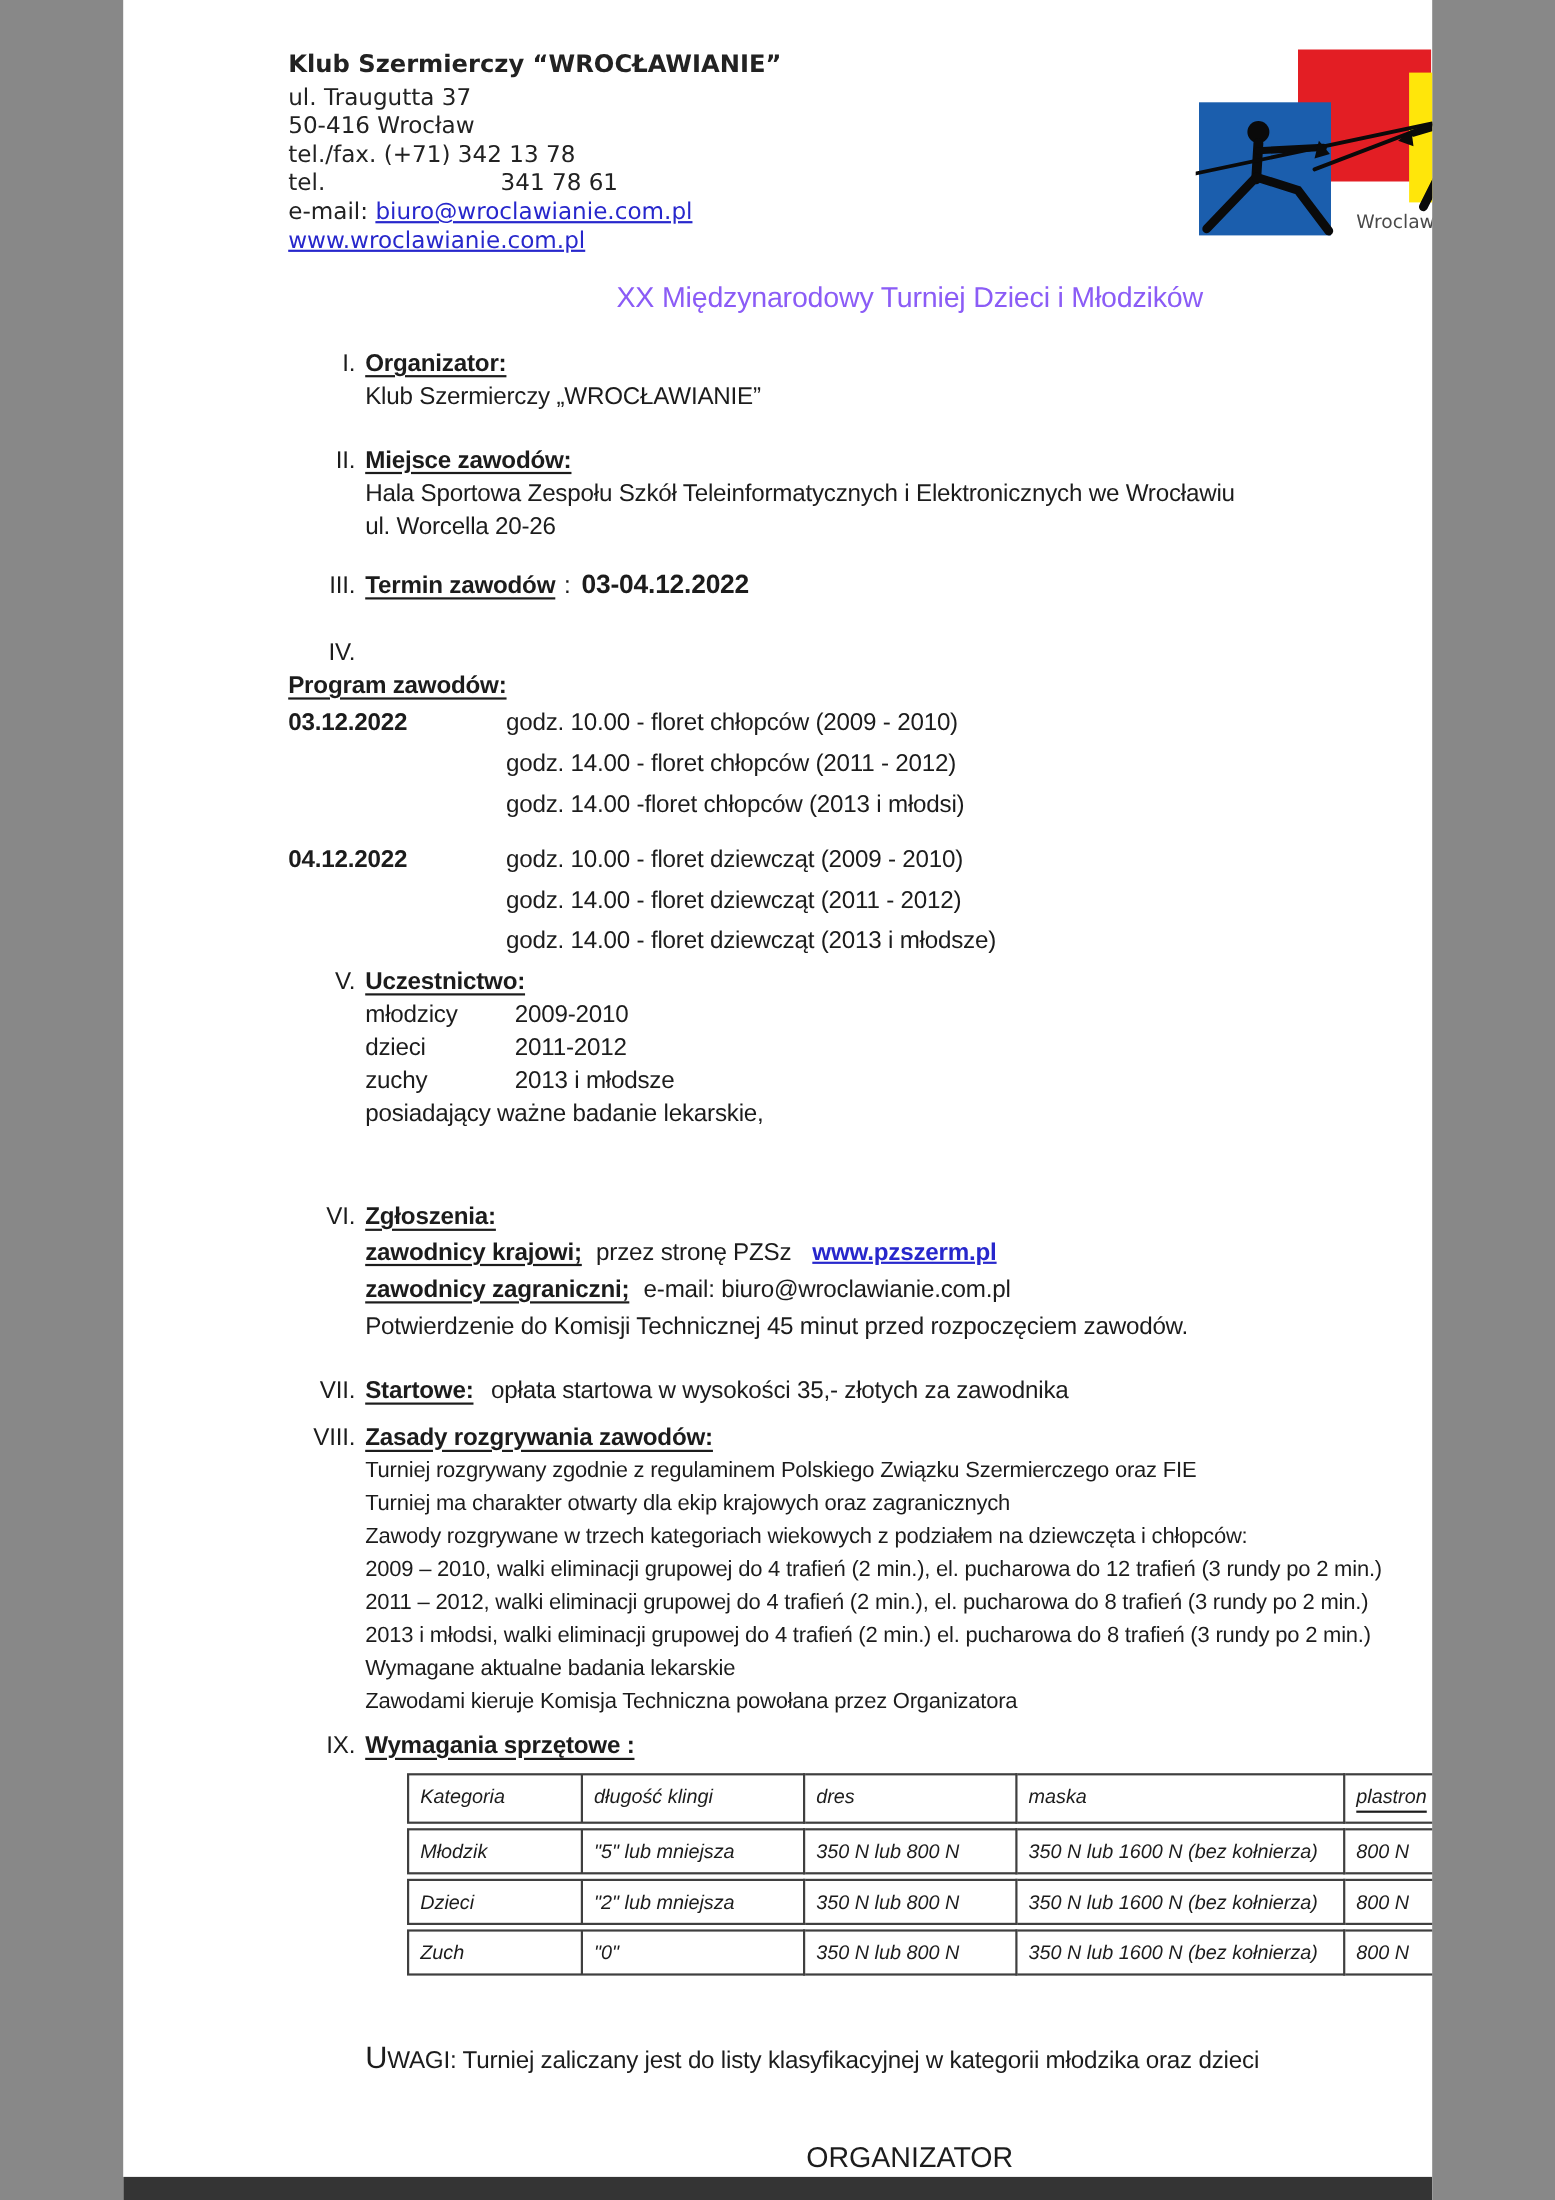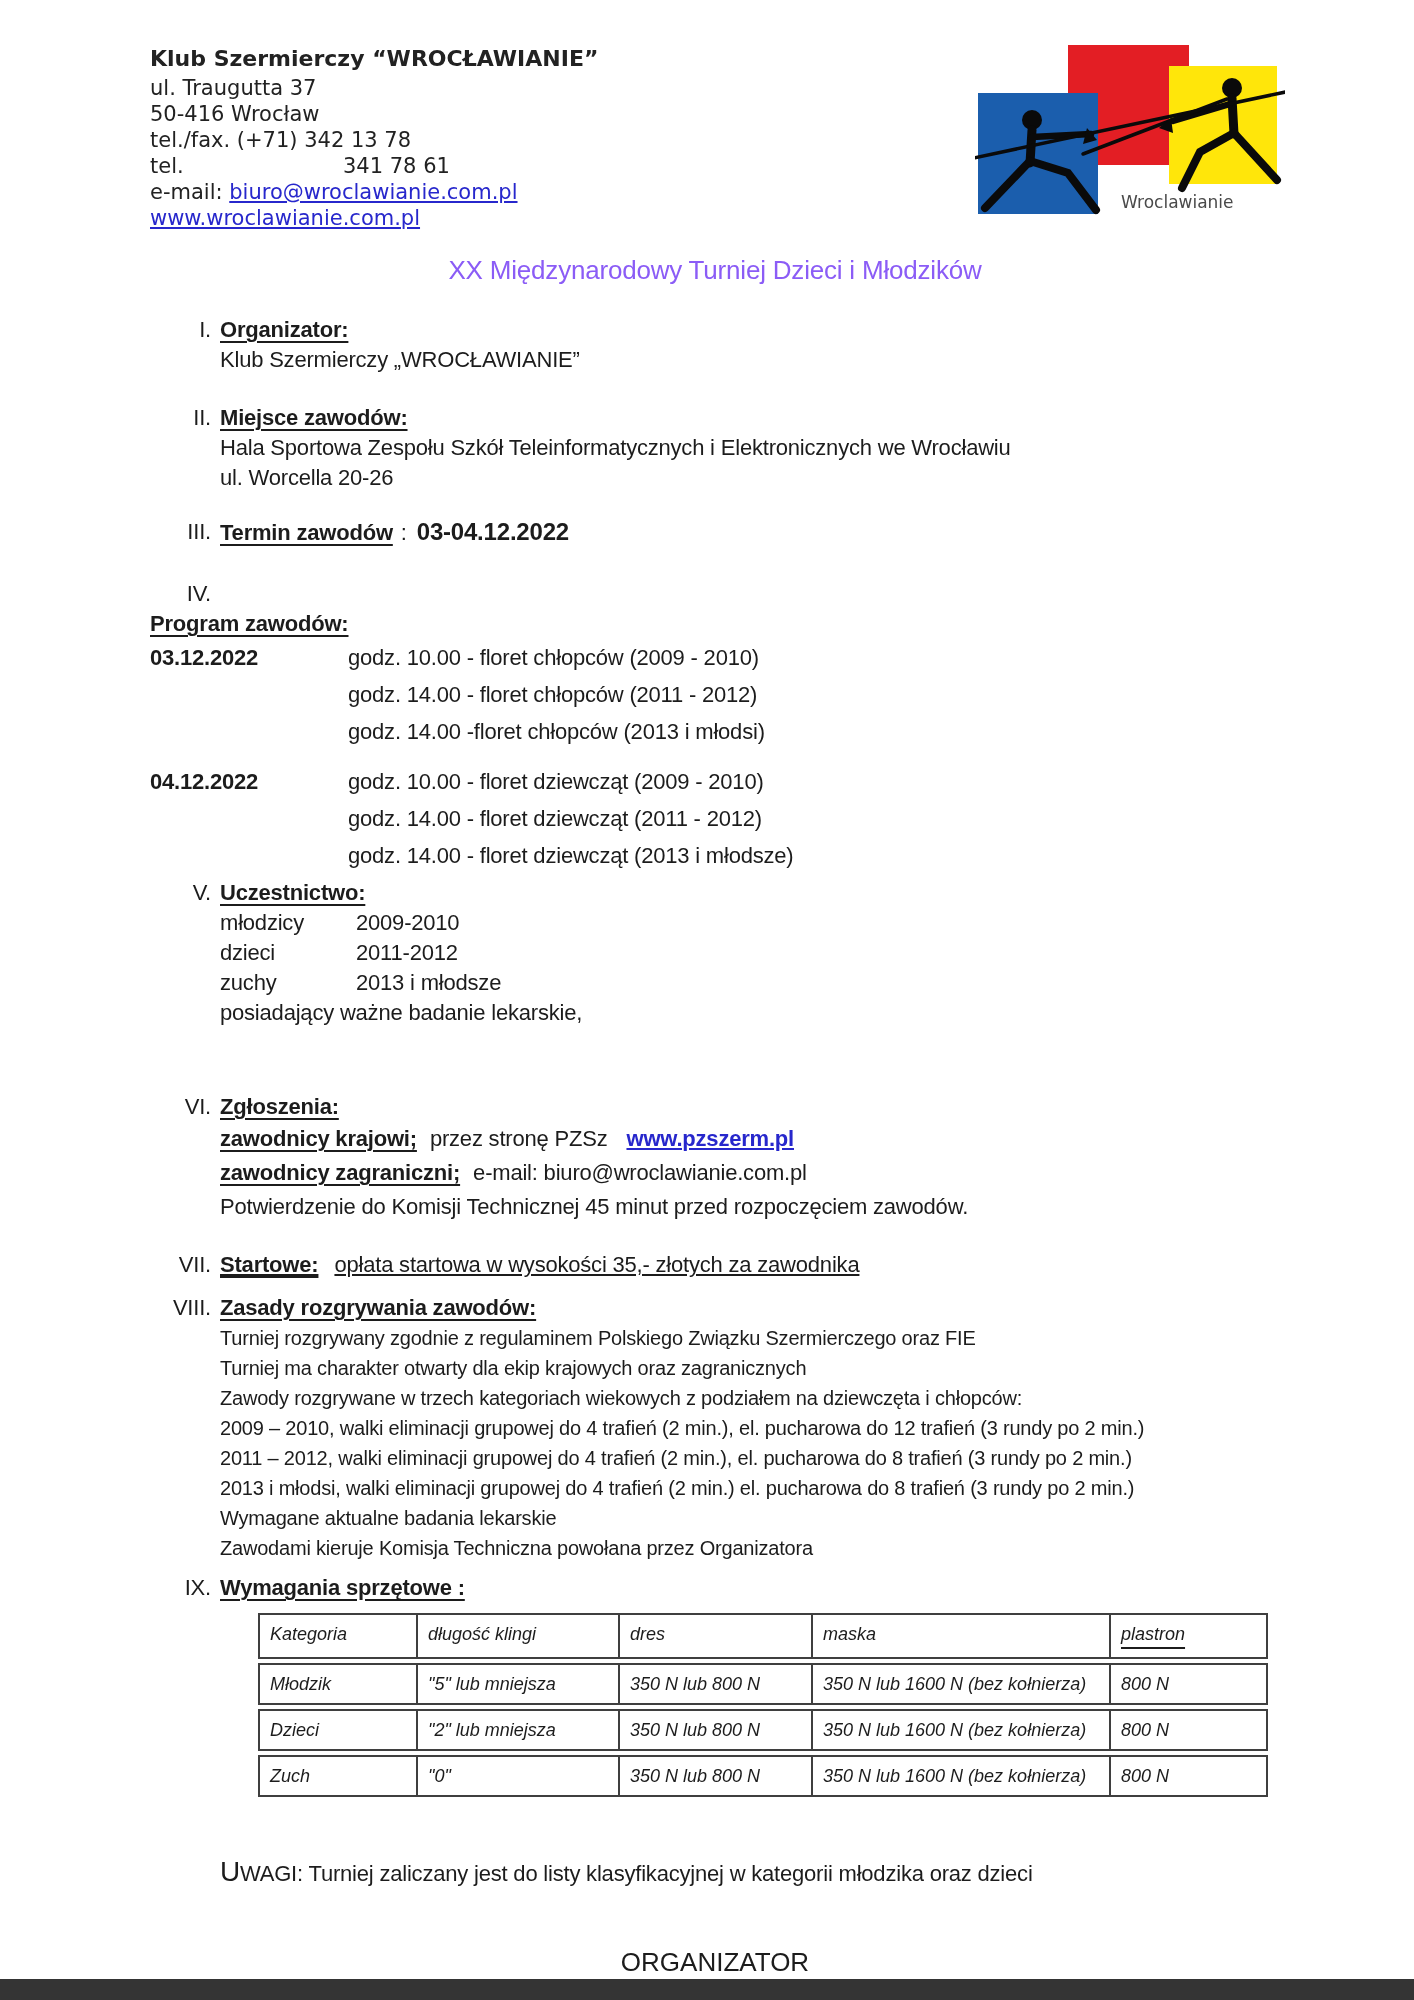--- a/index.html
+++ b/index.html
@@ -1,18 +1,18 @@
 <!DOCTYPE html>
 <html lang="pl"><head>
 <meta charset="utf-8">
 <title>XX Międzynarodowy Turniej Dzieci i Młodzików</title>
 <style>
   html,body { margin:0; padding:0; background:#888; }
   .page {
-    position:relative; width:1414px; height:2000px; margin:0 auto;
+    position:relative; width:1190px; height:2000px; margin:0 auto;
     background:#ffffff; overflow:hidden;
     font-family:"Liberation Sans", sans-serif; color:#1c1c1c;
   }
 
   
   .header-block {
     position:absolute; left:150px; top:46px;
     font-family:"DejaVu Sans", sans-serif; font-size:21px; line-height:26px;
     color:#222;
   }
@@ -57,21 +57,21 @@
   .day + .day { margin-top:13px; }
   .day-date { width:198px; min-width:198px; font-weight:700; line-height:37px; }
   .day-items > div { line-height:37px; }
   .sec-s5 { margin-bottom:64px; }
   .vrow { display:flex; }
   .vlabel { width:136px; min-width:136px; }
   .sec-s6 { margin-bottom:26px; }
   .sec-s6 .sline { line-height:34px; display:flex; align-items:baseline; gap:13px; flex-wrap:nowrap; white-space:nowrap; }
   .sec-s6 .sline .link { margin-left:6px; }
   .sec-s7 { margin-bottom:13px; }
-  .sec-s7 .inline-row { gap:16px;text-decoration:underline; }
+  .sec-s7 .inline-row { gap:16px; }
   .sec-s8 { margin-bottom:10px; }
   .sec-s8 .rules > div { font-size:20px; line-height:30px; white-space:nowrap; }
   .sec-s9 .sec-heading { margin-bottom:6px; }
 
   
   table.equip {
     margin-left:38px; margin-top:6px; width:1010px; table-layout:fixed;
     border-collapse:separate; border-spacing:0 4px; font-size:18px; letter-spacing:0;
   }
   table.equip th, table.equip td {

